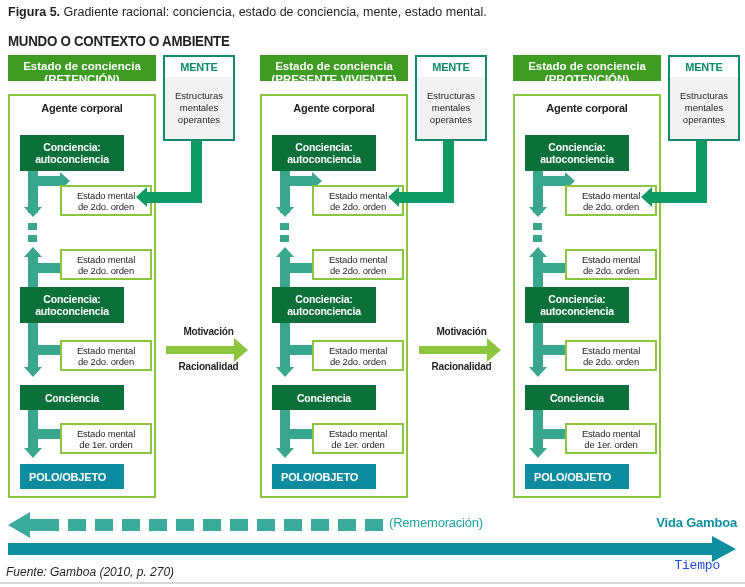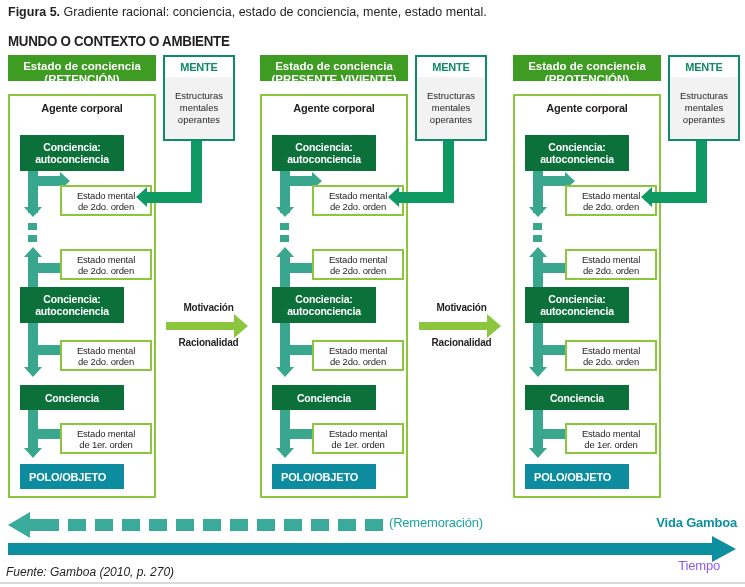--- a/index.html
+++ b/index.html
@@ -111,21 +111,21 @@
   
   .elbow-v{position:absolute;width:11px;background:#0f9a63;}
   .elbow-h{position:absolute;height:11px;background:#0f9a63;}
   .elbow-tip{
     position:absolute;width:0;height:0;
     border-top:10px solid transparent;border-bottom:10px solid transparent;
     border-right:11px solid #0f9a63;
   }
 
   
-  .motiv{position:absolute;width:85px;height:46px;}
+  .motiv{position:absolute;width:85px;height:46px;margin-top:24px;}
   .motiv.v0{left:166px;top:247px;}
   .motiv.v1{left:419px;top:247px;}
   .motiv-top,.motiv-bot{
     position:absolute;left:0;width:85px;text-align:center;
     font-size:10px;font-weight:bold;color:#231f20;letter-spacing:-0.2px;
   }
   .motiv-top{top:0;}
   .motiv-bot{bottom:0;}
   .motiv-bar{position:absolute;left:0;top:20px;width:68px;height:8px;background:#8cc63e;}
   .motiv-tip{
@@ -154,21 +154,21 @@
     position:absolute;left:712px;top:536px;width:0;height:0;
     border-top:13px solid transparent;border-bottom:13px solid transparent;
     border-left:24px solid #0d8fa0;
   }
   #vida-label{
     position:absolute;right:8px;top:515px;font-size:13px;font-weight:bold;
     color:#0d8fa0;letter-spacing:-0.2px;
   }
   #tiempo-label{
     position:absolute;right:25px;top:558px;font-size:13px;
-    color:#8b5cf6;letter-spacing:-0.2px;
+    color:#1d4ed8;letter-spacing:-0.2px;font-family:Liberation Mono, monospace;
   }
 
   #source{
     position:absolute;left:6px;top:565px;font-size:12px;font-style:italic;
     color:#231f20;
   }
   #rule{position:absolute;left:0;top:582px;width:745px;height:2px;background:#d9d9d9;}
 </style>
 </head>
 <body>

